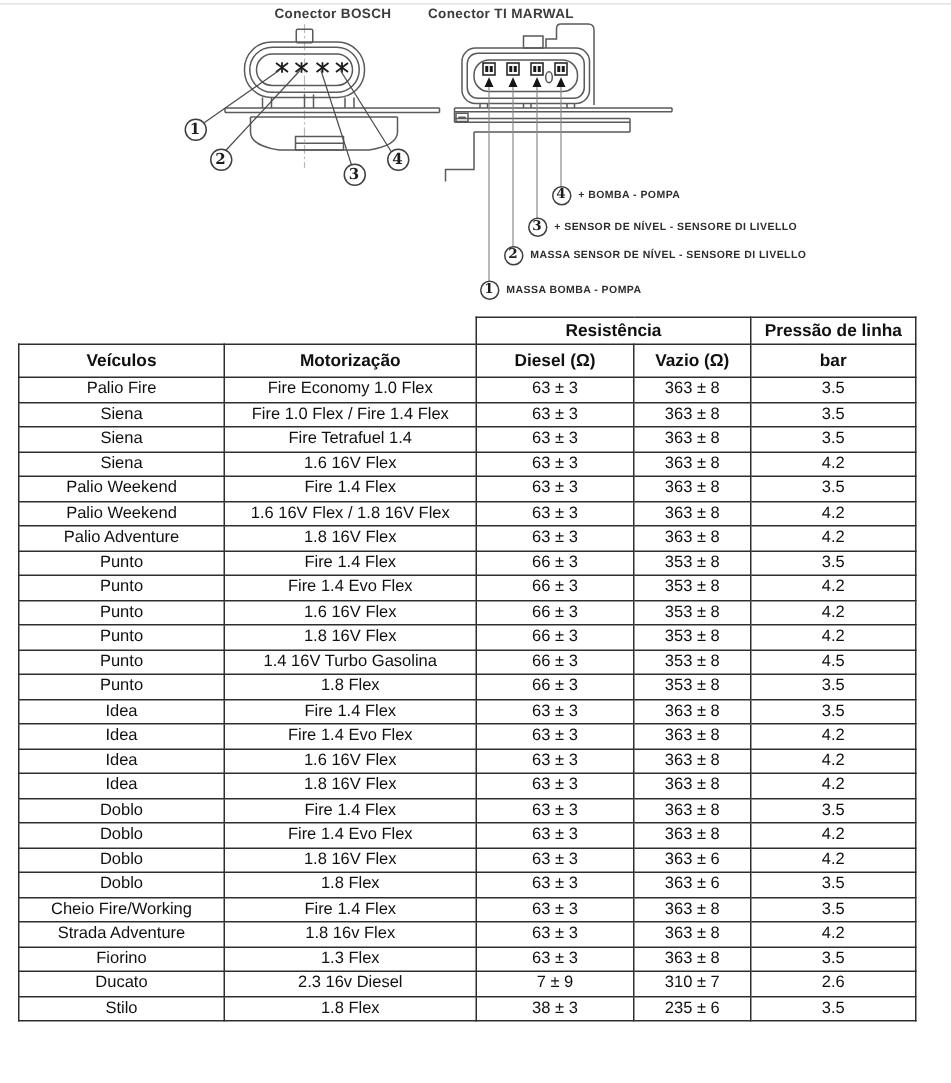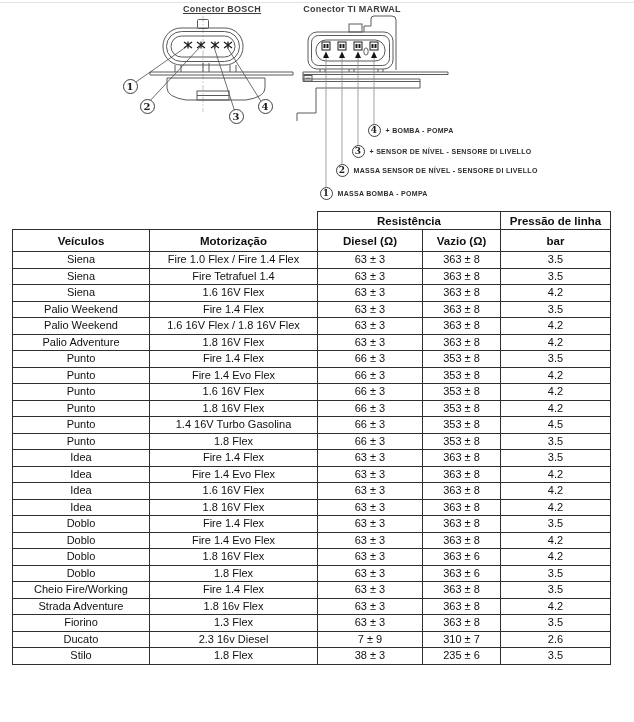--- a/index.html
+++ b/index.html
@@ -128,22 +128,22 @@
 
         <g stroke="#8a8a8a" stroke-width="0.8">
           <line x1="326" y1="58" x2="326" y2="191"></line>
           <line x1="342" y1="58" x2="342" y2="168"></line>
           <line x1="358" y1="58" x2="358" y2="149"></line>
           <line x1="374" y1="58" x2="374" y2="128"></line>
         </g>
       </g>
     </svg>
 
-    <div class="conn-title" style="left:222px; top:4px;text-decoration:underline;">Conector BOSCH</div>
-    <div class="conn-title" style="left:352px; top:4px;">Conector TI MARWAL</div>
+    <div class="conn-title" style="left:222px; top:4px;">Conector BOSCH</div>
+    <div class="conn-title" style="left:334px; top:4px;">Conector TI MARWAL</div>
 
     <span class="pin-circle big abs" style="left:122.5px; top:78.5px;">1</span>
     <span class="pin-circle big abs" style="left:139.5px; top:98.5px;">2</span>
     <span class="pin-circle big abs" style="left:228.5px; top:108.5px;">3</span>
     <span class="pin-circle big abs" style="left:257.5px; top:98.5px;">4</span>
 
     <div class="legend-item" style="left:367.5px; top:123.5px;">
       <span class="pin-circle">4</span>
       <span class="legend-text">+ BOMBA - POMPA</span>
     </div>
@@ -178,20 +178,27 @@
       <tr class="cols-row">
         <th>Veículos</th>
         <th>Motorização</th>
         <th>Diesel (Ω)</th>
         <th>Vazio (Ω)</th>
         <th>bar</th>
       </tr>
     </thead>
     <tbody>
         <tr>
+      <td>Palio Fire</td>
+      <td>Fire Economy 1.0 Flex</td>
+      <td>63 ± 3</td>
+      <td>363 ± 8</td>
+      <td>3.5</td>
+    </tr>
+        <tr>
       <td>Siena</td>
       <td>Fire 1.0 Flex / Fire 1.4 Flex</td>
       <td>63 ± 3</td>
       <td>363 ± 8</td>
       <td>3.5</td>
     </tr>
         <tr>
       <td>Siena</td>
       <td>Fire Tetrafuel 1.4</td>
       <td>63 ± 3</td>

